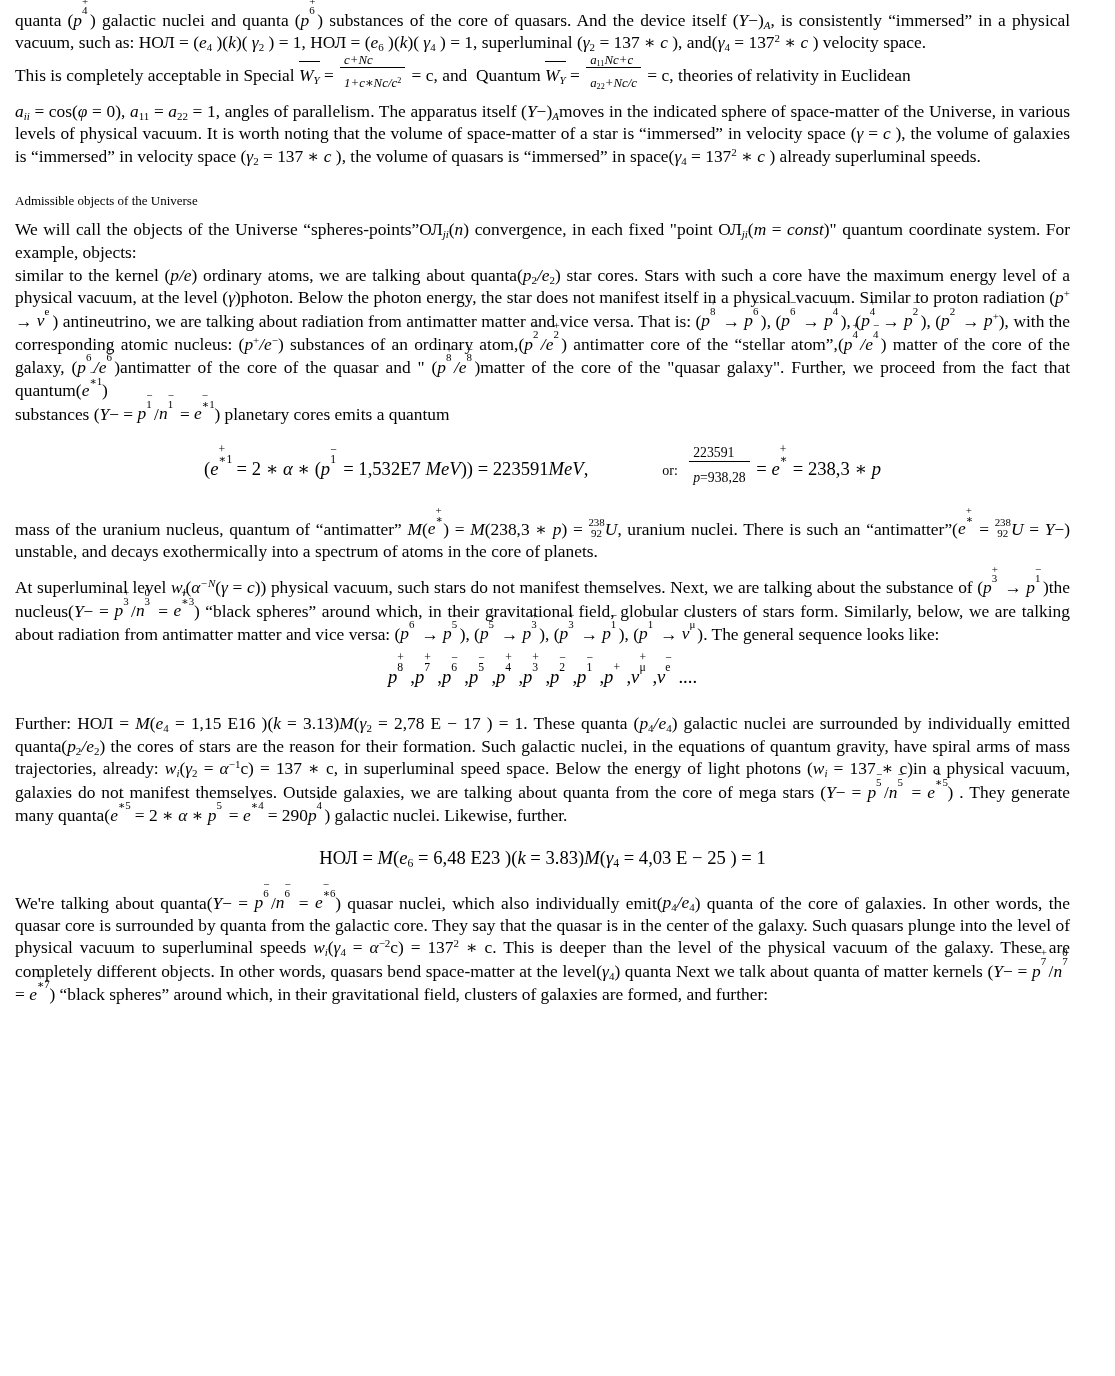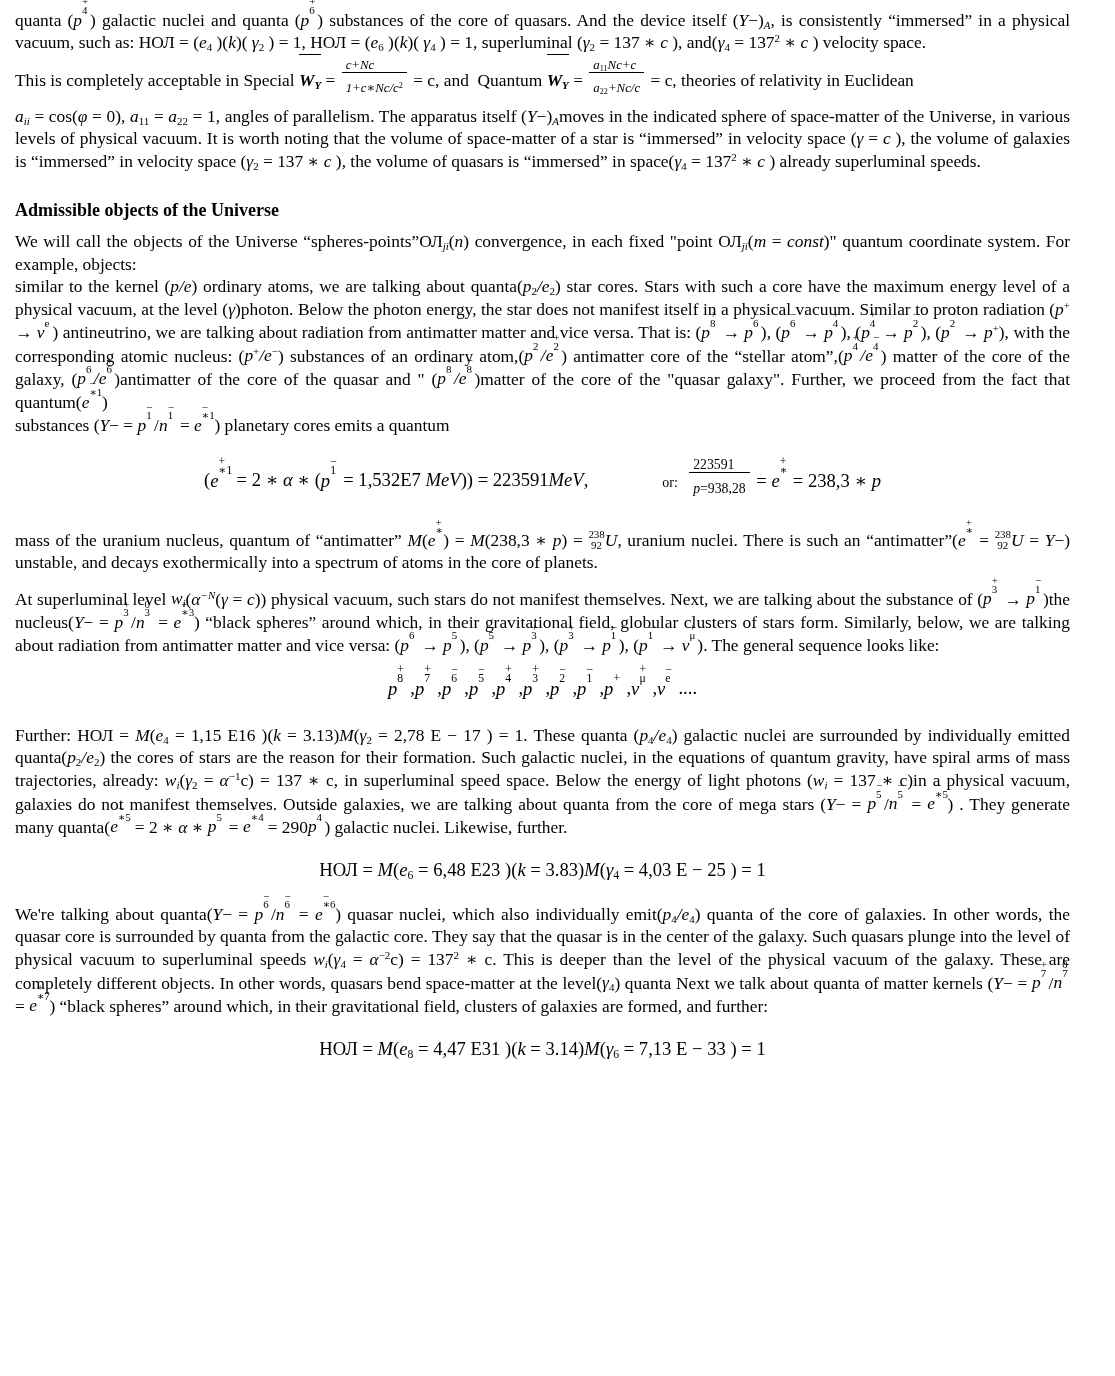--- a/index.html
+++ b/index.html
@@ -22,23 +22,23 @@
   }
   p.body-par {
     margin: 0 0 0 0;
     text-align: justify;
     text-justify: inter-word;
   }
   p.gap {
     margin-top: 13px;
   }
   .heading {
-    font-weight: bold;
+    font-weight: normal;
     margin: 26px 0 0 0;
-    font-size: 18px;
+    font-size: 13px;
   }
   .eq {
     text-align: center;
     margin: 20px 0 20px 0;
   }
   .eq-pair {
     text-align: center;
     margin: 22px 0 22px 0;
     white-space: nowrap;
   }
@@ -88,24 +88,23 @@
     font-size: 74%;
     line-height: 1.12;
     margin: 0 2px;
     position: relative;
     top: -0.10em;
   }
   .frac .num { display: block; padding: 0 4px; }
   .frac .den { display: block; border-top: 1.3px solid #000; padding: 8px 4px; }
   .overbar {
     border-top: 1.3px solid #000;
-    padding-top: 16px;
+    padding-top: 4px;
     display: inline-block;
     line-height: 1.05;
-    font-weight: bold;
   }
   .nowrap { white-space: nowrap; }
 </style>
 </head>
 <body>
 
 <div class="page">
 
   <p class="body-par">
     <span>quanta (</span><i class="mi">p<span class="pm"><span class="sp">+</span><span class="sb">4</span></span></i><span>) galactic nuclei and quanta (</span><i class="mi">p<span class="pm"><span class="sp">+</span><span class="sb">6</span></span></i><span>) substances of the core of quasars. And the device itself (</span><i class="mi">Y</i><span>−)</span><sub class="ssub">A</sub><span>, is consistently “immersed” in a physical vacuum, such as: НОЛ = (</span><i class="mi">e<sub>4</sub></i><span> )(</span><i class="mi">k</i><span>)( </span><i class="mi">γ<sub>2</sub></i><span> ) = 1, НОЛ = (</span><i class="mi">e<sub>6</sub></i><span> )(</span><i class="mi">k</i><span>)( </span><i class="mi">γ<sub>4</sub></i><span> ) = 1, superluminal (</span><i class="mi">γ<sub>2</sub></i><span> = 137 ∗ </span><i class="mi">c</i><span> ), and(</span><i class="mi">γ<sub>4</sub></i><span> = 137</span><sup>2</sup><span> ∗ </span><i class="mi">c</i><span> ) velocity space.</span>
@@ -155,17 +154,14 @@
   </p>
 
   <div class="eq mbig">
     <span>НОЛ</span><span> = </span><i class="mi">M</i><span>(</span><i class="mi"><span>e</span><sub>6</sub></i><span> = 6,48 E23 )(</span><i class="mi">k</i><span> = 3.83)</span><i class="mi">M</i><span>(</span><i class="mi"><span>γ</span><sub>4</sub></i><span> = 4,03 E − 25 ) = 1</span>
   </div>
 
   <p class="body-par">
     <span>We're talking about quanta(</span><i class="mi">Y</i><span>− = </span><i class="mi">p<span class="pm"><span class="sp">−</span><span class="sb">6</span></span></i><span>/</span><i class="mi">n<span class="pm"><span class="sp">−</span><span class="sb">6</span></span></i><span> = </span><i class="mi">e<span class="pm" style="width:1.15em"><span class="sp">−</span><span class="sb">∗6</span></span></i><span>) quasar nuclei, which also individually emit(</span><i class="mi">p<sub>4</sub>/e<sub>4</sub></i><span>) quanta of the core of galaxies. In other words, the quasar core is surrounded by quanta from the galactic core. They say that the quasar is in the center of the galaxy. Such quasars plunge into the level of physical vacuum to superluminal speeds </span><i class="mi"><span>w</span><sub class="ssub">i</sub></i><span>(</span><i class="mi"><span>γ</span><sub>4</sub></i><span> = </span><i class="mi">α</i><sup>−2</sup><span>c) = 137</span><sup>2</sup><span> ∗ c. This is deeper than the level of the physical vacuum of the galaxy. These are completely different objects. In other words, quasars bend space-matter at the level(</span><i class="mi"><span>γ</span><sub>4</sub></i><span>) quanta Next we talk about quanta of matter kernels (</span><i class="mi">Y</i><span>− = </span><i class="mi">p<span class="pm"><span class="sp">+</span><span class="sb">7</span></span></i><span>/</span><i class="mi">n<span class="pm"><span class="sp">0</span><span class="sb">7</span></span></i><span> = </span><i class="mi">e<span class="pm" style="width:1.15em"><span class="sp">+</span><span class="sb">∗7</span></span></i><span>) “black spheres” around which, in their gravitational field, clusters of galaxies are formed, and further:</span>
   </p>
 
-  <div class="eq mbig">
-    <span>НОЛ</span><span> = </span><i class="mi">M</i><span>(</span><i class="mi"><span>e</span><sub>8</sub></i><span> = 4,47 E31 )(</span><i class="mi">k</i><span> = 3.14)</span><i class="mi">M</i><span>(</span><i class="mi"><span>γ</span><sub>6</sub></i><span> = 7,13 E − 33 ) = 1</span>
-  </div>
 
 </div>
 
 </body></html>

